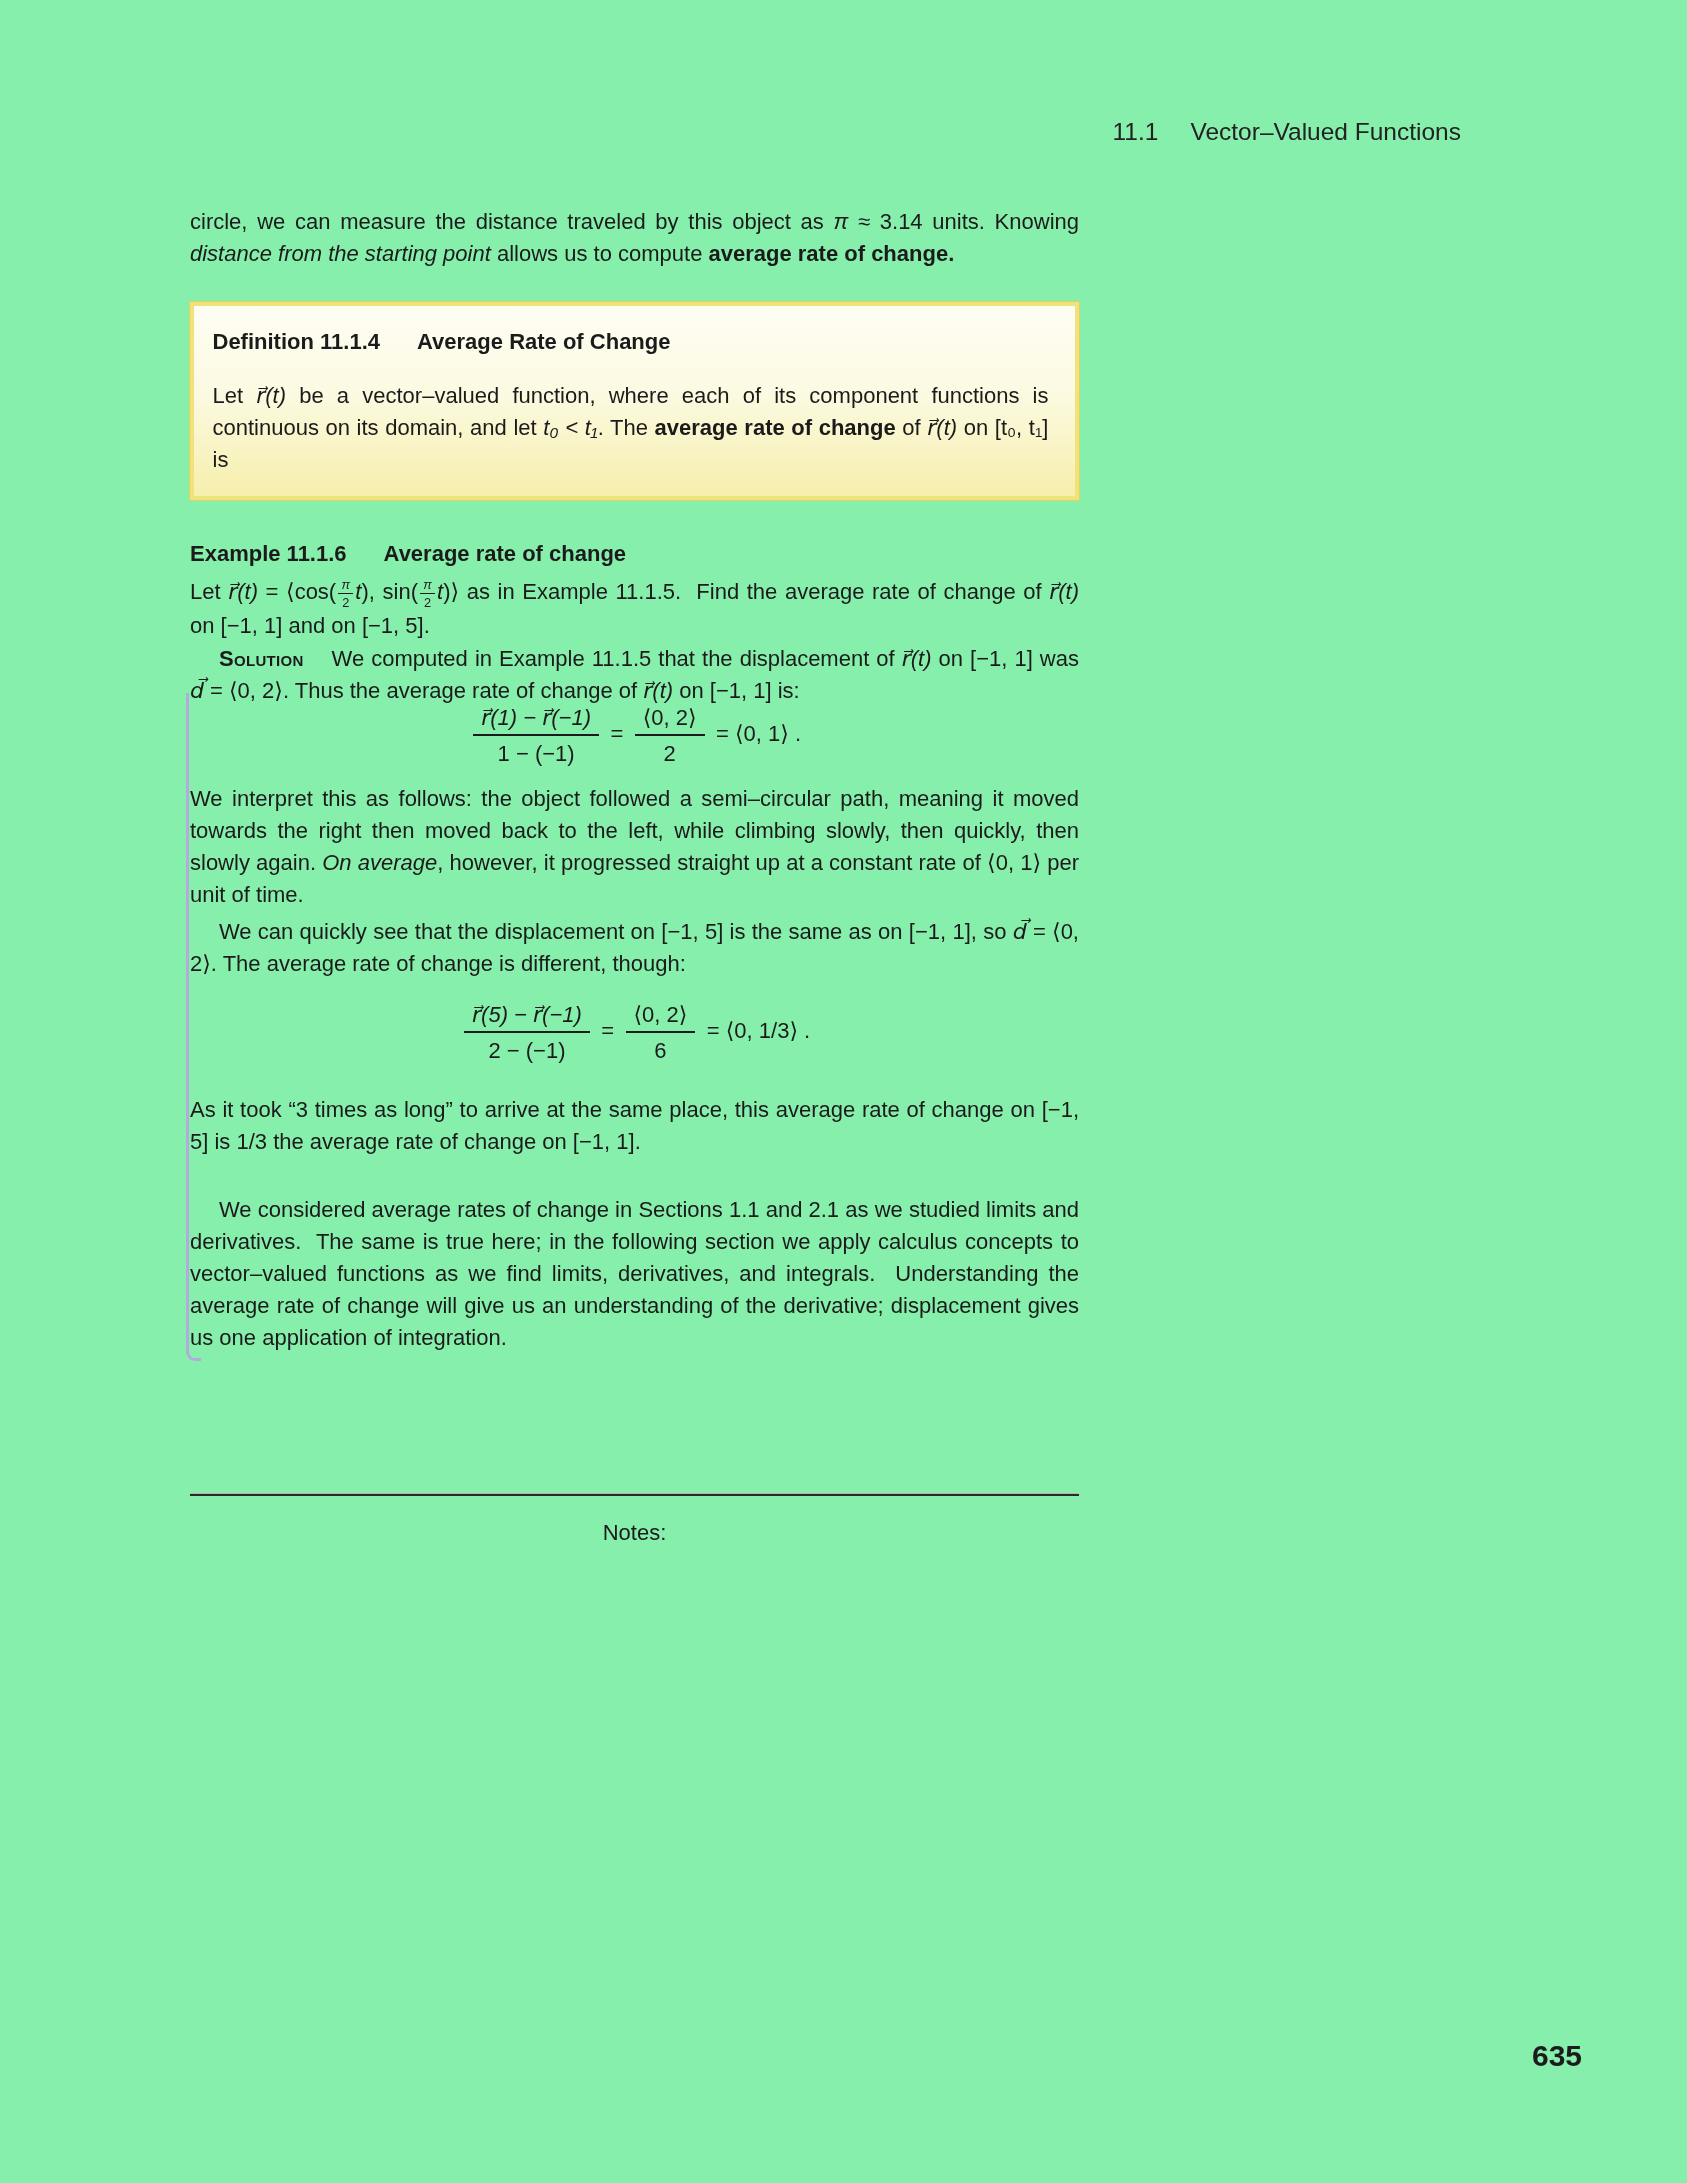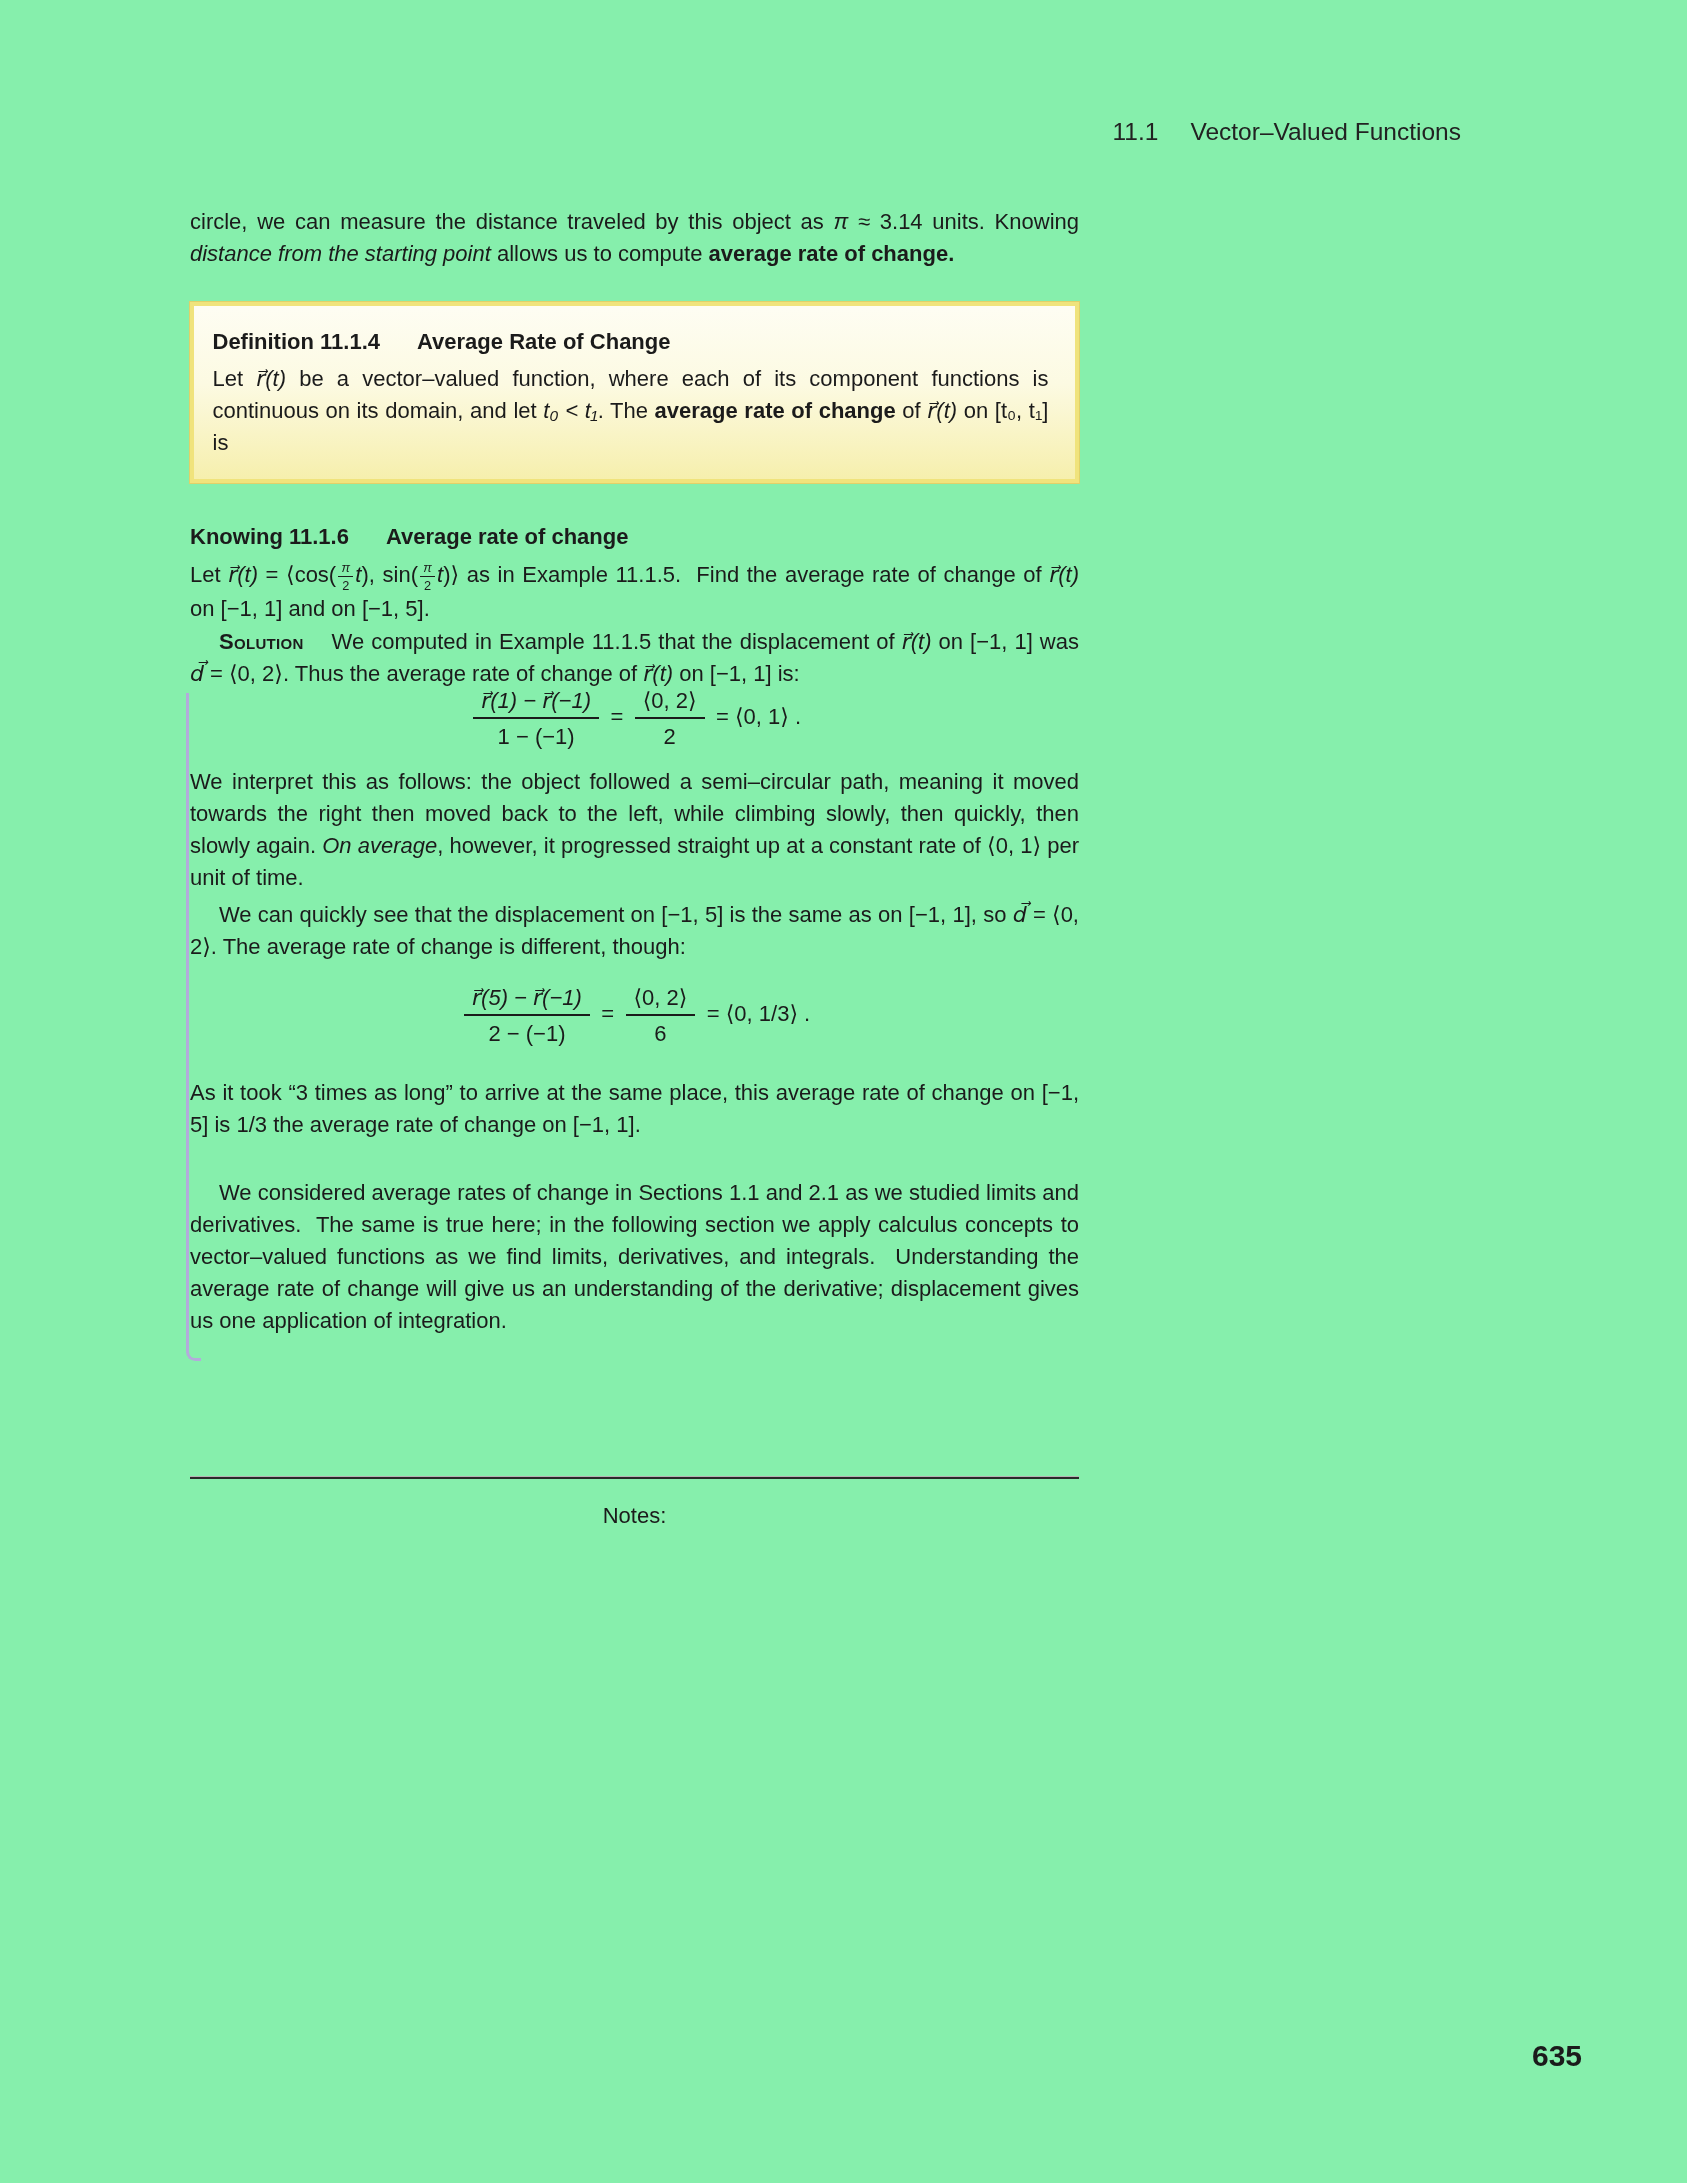--- a/index.html
+++ b/index.html
@@ -33,21 +33,21 @@
   
   .intro{margin-top:206px;}
   
   .def-box{
     margin-top:32px;
     border:4px solid var(--box-border,#f0e37c);
     outline:0.7px solid #e0d169;
     background:linear-gradient(180deg,var(--box-bg-top,#fefdf3) 0%,#fcfae2 45%,var(--box-bg-bottom,#f6efad) 100%);
     padding:20px 26.5px 20px 18.5px;
   }
-  .def-title{font-weight:bold;margin-bottom:5px;}
+  .def-title{font-weight:bold;margin-bottom:22px;}
   .def-title .gap{display:inline-block;width:37px;}
   .def-body{text-align:justify;}
   .display-eq{
     text-align:center;
     margin:14.6px 0 6.6px 0;
     line-height:26.5px;
   }
   
   .frac{
     display:inline-flex;flex-direction:column;align-items:center;
@@ -105,21 +105,21 @@
     <p class="para intro"><span class="run">circle, we can measure the distance traveled by this object as </span><span class="run run-mi">π</span><span class="run"> ≈ 3.14 units. Knowing </span><span class="run run-i">distance from the starting point</span><span class="run"> allows us to compute </span><span class="run run-b">average rate of change.</span></p>
 
     <div class="def-box">
       <div class="def-title">
         <span>Definition 11.1.4</span><span class="gap"></span><span>Average Rate of Change</span>
       </div>
       <div class="def-body para"><span class="run">Let </span><span class="run run-mi">r⃗(t)</span><span class="run"> be a vector–valued function, where each of its component functions is continuous on its domain, and let </span><span class="run run-mi">t₀ &lt; t₁</span><span class="run">. The </span><span class="run run-b">average rate of change</span><span class="run"> of </span><span class="run run-mi">r⃗(t)</span><span class="run"> on </span><span class="run run-m">[t₀, t₁]</span><span class="run"> is</span></div>
     </div>
 
     <div class="example-heading">
-      <span>Knowing 11.1.6</span><span class="gap"></span><span>Average rate of change</span>
+      <span>Example 11.1.6</span><span class="gap"></span><span>Average rate of change</span>
     </div>
 
     <p class="para example-statement"><span class="run">Let </span><span class="run run-mi">r⃗(t)</span><span class="run run-m"> = ⟨cos(</span><span class="frac frac-small">
           <span class="num"><span class="run run-mi">π</span></span>
           <span class="den"><span class="run">2</span></span>
         </span><span class="run run-mi">t</span><span class="run run-m">), sin(</span><span class="frac frac-small">
           <span class="num"><span class="run run-mi">π</span></span>
           <span class="den"><span class="run">2</span></span>
         </span><span class="run run-mi">t</span><span class="run run-m">)⟩</span><span class="run"> as in Example 11.1.5.  Find the average rate of change of </span><span class="run run-mi">r⃗(t)</span><span class="run"> on </span><span class="run run-m">[−1, 1]</span><span class="run"> and on </span><span class="run run-m">[−1, 5]</span><span class="run">.</span></p>
 

